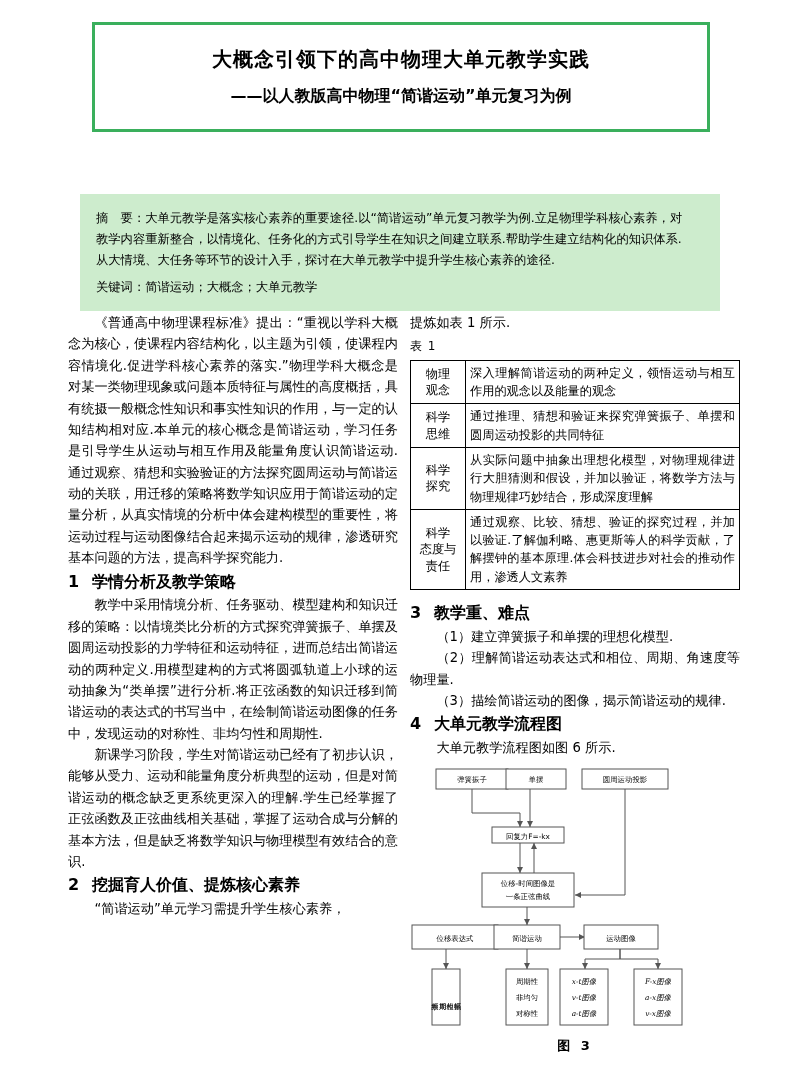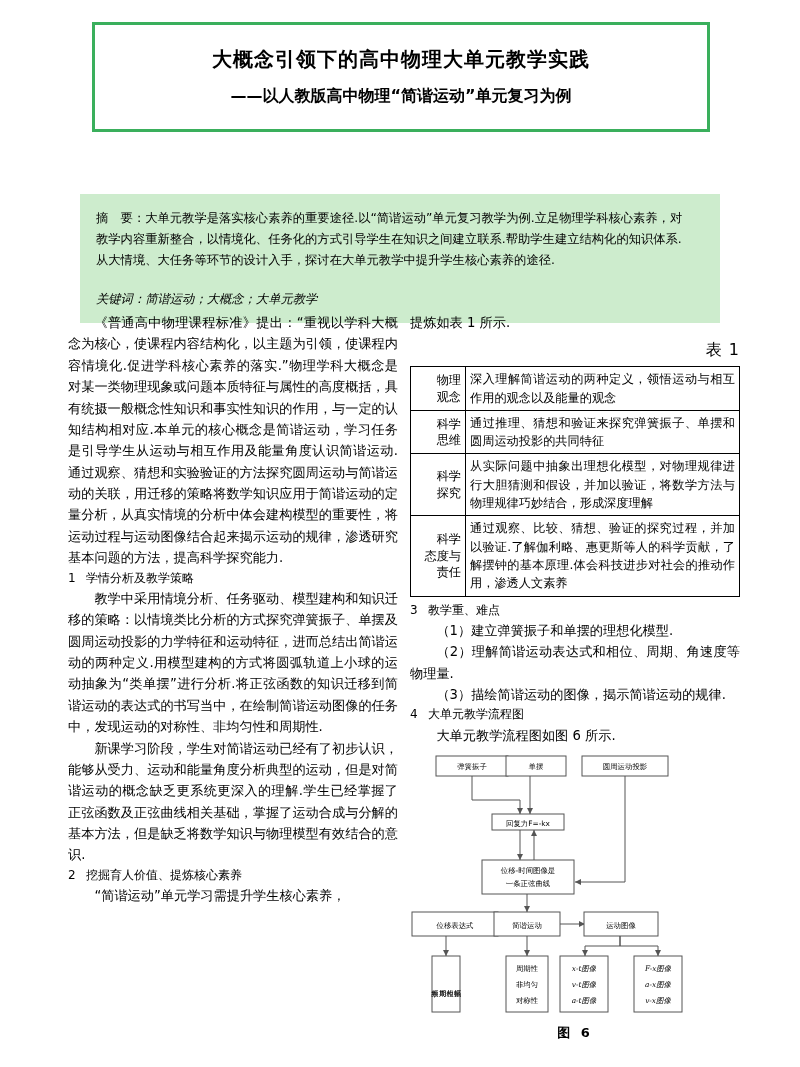--- a/index.html
+++ b/index.html
@@ -57,21 +57,21 @@
     top: 194px;
     width: 640px;
     padding: 14px 16px 12px 16px;
     box-sizing: border-box;
     background: #cdeccd;
     font-size: 12.3px;
     line-height: 1.72;
     text-align: justify;
   }
   .abstract-line { display: block; }
-  .kw-line { display: block; margin-top: 18px; font-style: italic; }
+  .kw-line { display: block; margin-top: 6px; }
 
   
   .col {
     position: absolute;
     top: 312px;
     width: 330px;
     font-size: 13.2px;
     line-height: 1.62;
     text-align: justify;
     text-justify: inter-ideograph;
@@ -83,51 +83,51 @@
     margin: 0;
     text-indent: 2em;
   }
   p.para.noindent { text-indent: 0; }
   p.sub {
     margin: 0;
     text-indent: 2em;
   }
   h3.sec {
     margin: 0;
-    font-size: 12px;
-    font-weight: normal;
+    font-size: 16px;
+    font-weight: bold;
     line-height: 1.62;
   }
   h3.sec .num {
     display: inline-block;
     width: 1.5em;
   }
 
   
   .tbl-caption {
-    text-align: right;
-    font-size: 16px;
+    text-align: left;
+    font-size: 12px;
     margin: 4px 0 3px 0;
     letter-spacing: 1px;
   }
   table.lit {
     border-collapse: collapse;
     width: 100%;
     font-size: 12.2px;
     line-height: 1.5;
     border: 1.4px solid #000;
   }
   table.lit td {
     border: 1px solid #000;
     padding: 3px 4px;
     vertical-align: middle;
   }
   table.lit td.k {
     width: 46px;
-    text-align: right;
+    text-align: center;
     line-height: 1.35;
   }
   table.lit td.v {
     text-align: justify;
     text-justify: inter-ideograph;
   }
 
   
   .flow-wrap {
     position: relative;
@@ -218,21 +218,21 @@
           <td class="k">
             <div>科学</div>
             <div>态度与</div>
             <div>责任</div>
           </td>
           <td class="v">通过观察、比较、猜想、验证的探究过程，并加以验证.了解伽利略、惠更斯等人的科学贡献，了解摆钟的基本原理.体会科技进步对社会的推动作用，渗透人文素养</td>
         </tr>
       </tbody>
     </table>
 
-    <h3 class="sec" style="margin-top:4px;">
+    <h3 class="sec" style="margin-top:10px;">
       <span class="num">3</span><span>教学重、难点</span>
     </h3>
     <p class="sub">（1）建立弹簧振子和单摆的理想化模型.</p>
     <p class="sub">（2）理解简谐运动表达式和相位、周期、角速度等物理量.</p>
     <p class="sub">（3）描绘简谐运动的图像，揭示简谐运动的规律.</p>
 
     <h3 class="sec">
       <span class="num">4</span><span>大单元教学流程图</span>
     </h3>
     <p class="sub">大单元教学流程图如图 6 所示.</p>
@@ -333,16 +333,16 @@
       </svg>
 
       <div style="position:absolute; left:24px; top:206px; width:24px; height:52px; display:flex; flex-direction:row-reverse; justify-content:center; align-items:center; gap:0px;">
         <span class="vt">振幅</span>
         <span class="vt">相位</span>
         <span class="vt">周期</span>
         <span class="vt">频率</span>
       </div>
     </div>
 
-    <div class="fig-caption">图 6</div>
+    <div class="fig-caption">图 3</div>
   </div>
 
 </div>
 
 </body></html>

